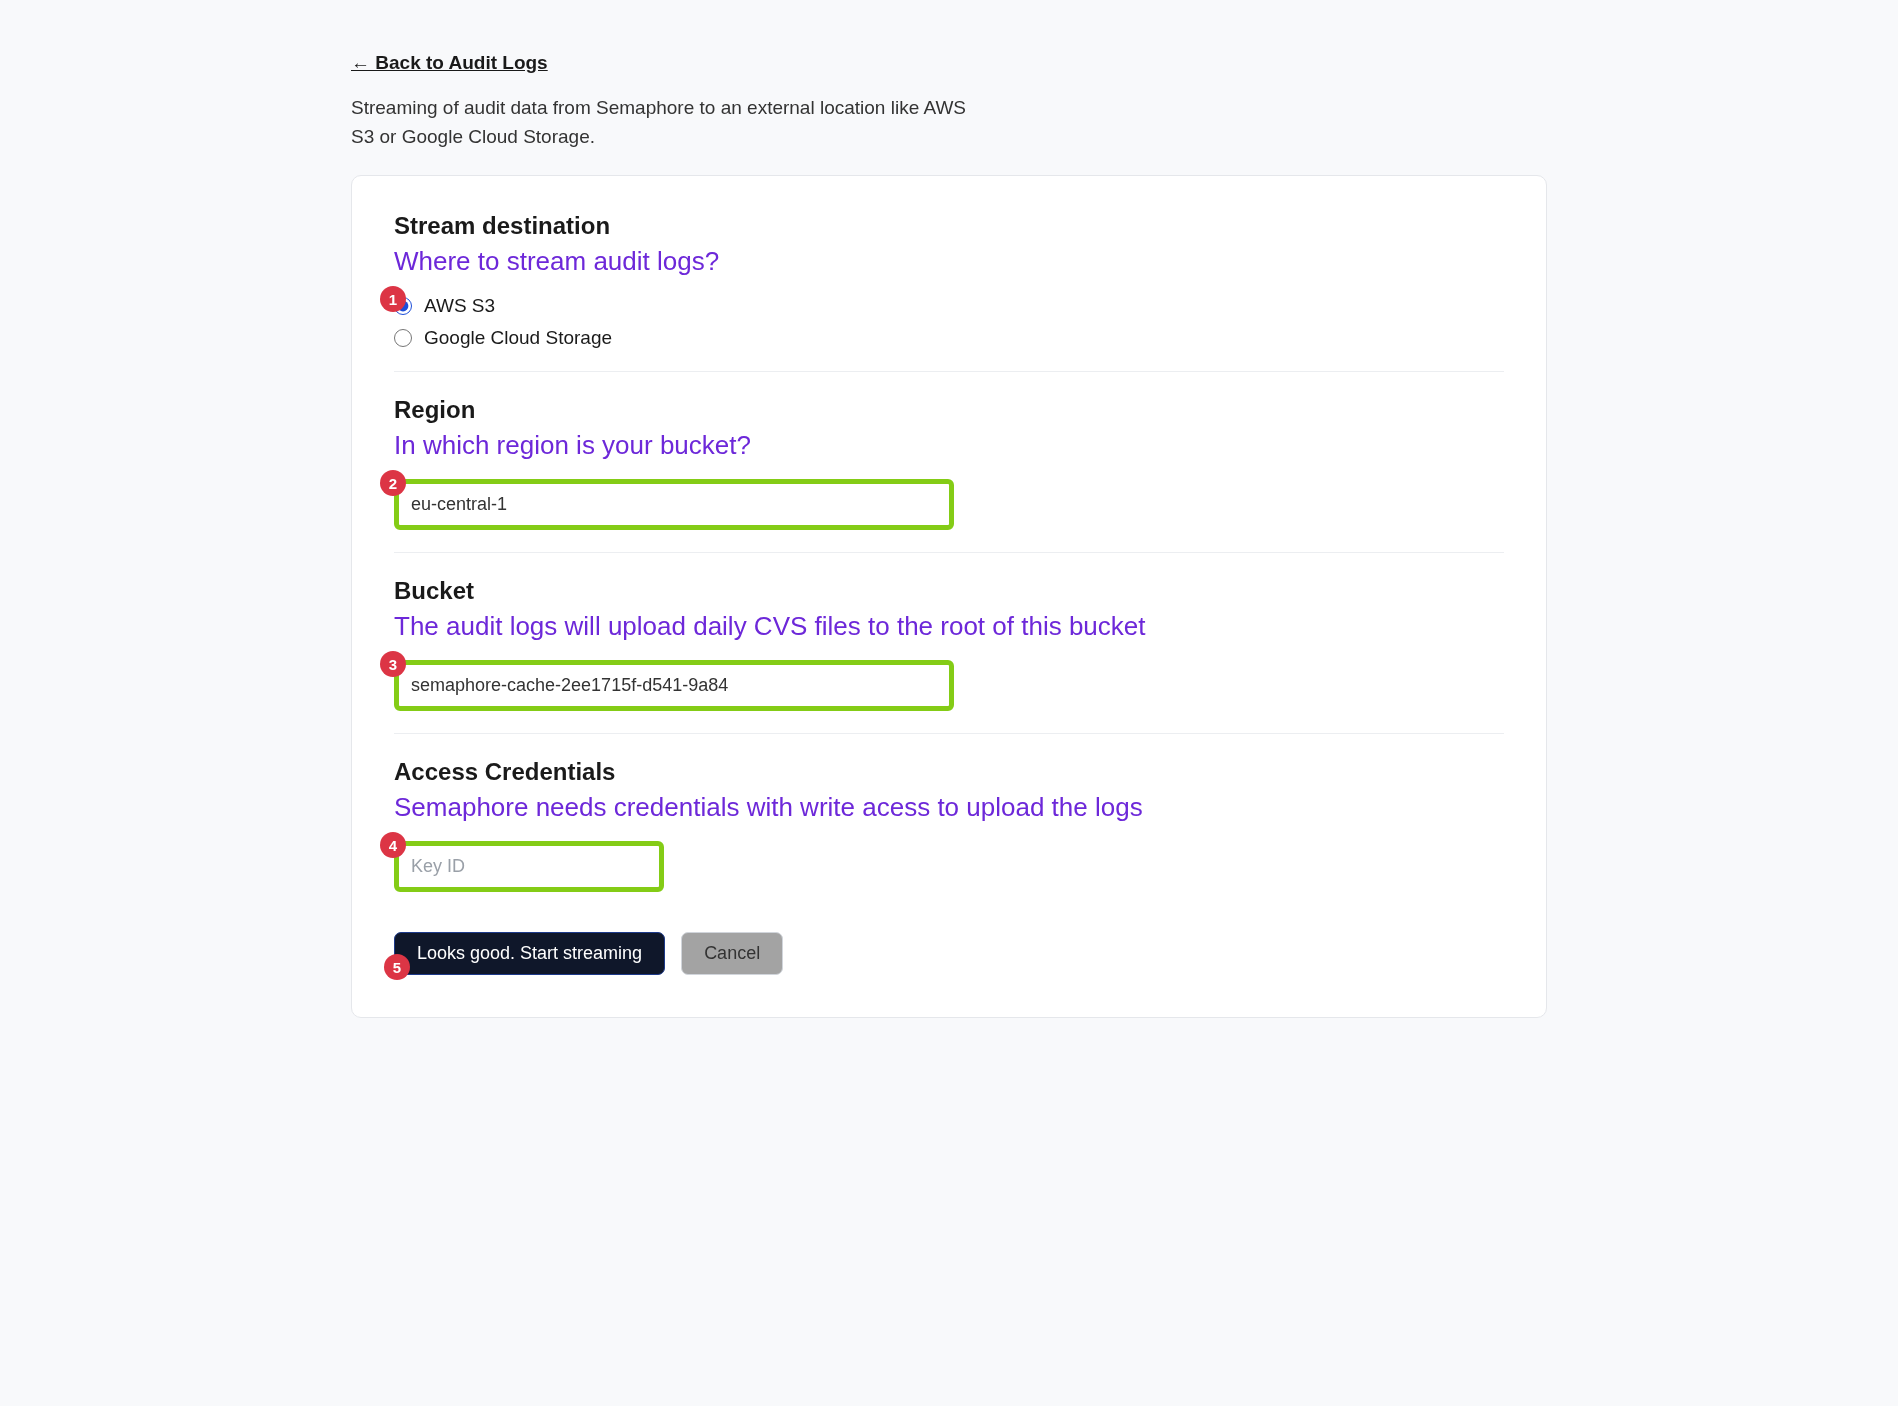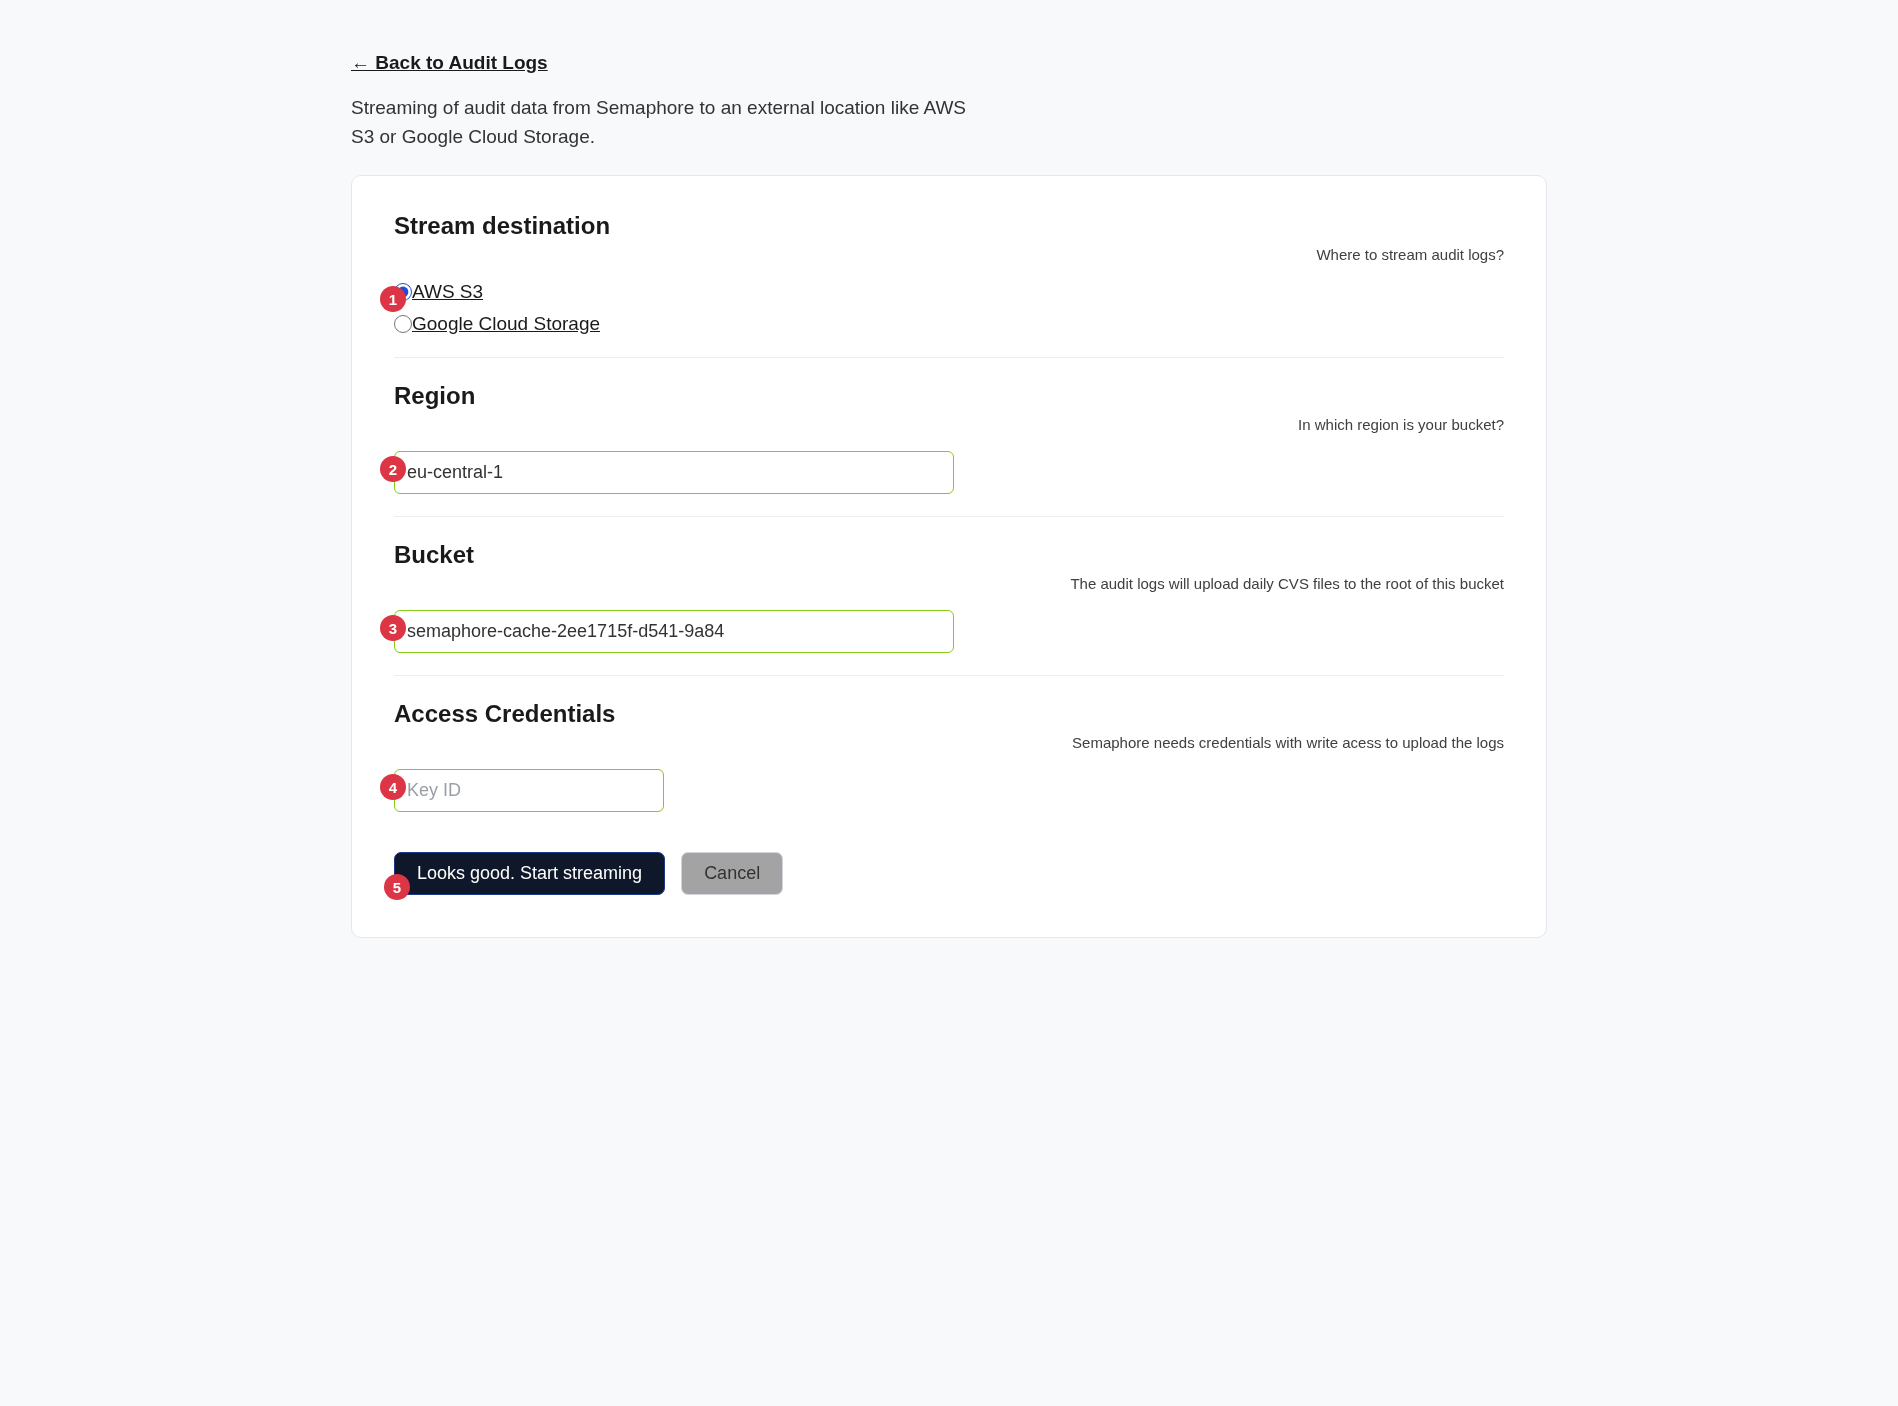--- a/index.html
+++ b/index.html
@@ -39,50 +39,49 @@
       padding: 36px 42px 42px 42px;
       position: relative;
     }
     .section-title {
       font-size: 24px;
       font-weight: 700;
       color: #1a1a1a;
       margin-bottom: 6px;
     }
     .section-sub {
-      font-size: 15px;
-      color: #404040;
+      font-size: 26px;
+      color: #6d28d9;
       margin-bottom: 18px;
-      text-align: right;
     }
     .radio-group { margin-bottom: 8px; }
     .radio-row {
       display: flex;
       align-items: center;
+      gap: 12px;
       margin-bottom: 10px;
       font-size: 19px;
-      text-decoration: underline;
     }
     .radio-row input[type="radio"] {
       width: 18px; height: 18px;
       accent-color: #1d4ed8;
       cursor: pointer;
     }
     .radio-row label { cursor: pointer; }
     .divider {
       border: none;
       border-top: 1px solid #eceef1;
       margin: 22px 0 24px 0;
     }
     .text-input {
       width: 560px;
       max-width: 100%;
       font-size: 18px;
       padding: 10px 12px;
-      border: 1px solid #84cc16;
+      border: 5px solid #84cc16;
       border-radius: 6px;
       color: #333;
       background: #fff;
     }
     .text-input::placeholder { color: #9aa0a8; }
     .cred-row {
       display: flex;
       gap: 11px;
     }
     .cred-row .text-input { width: 270px; }

